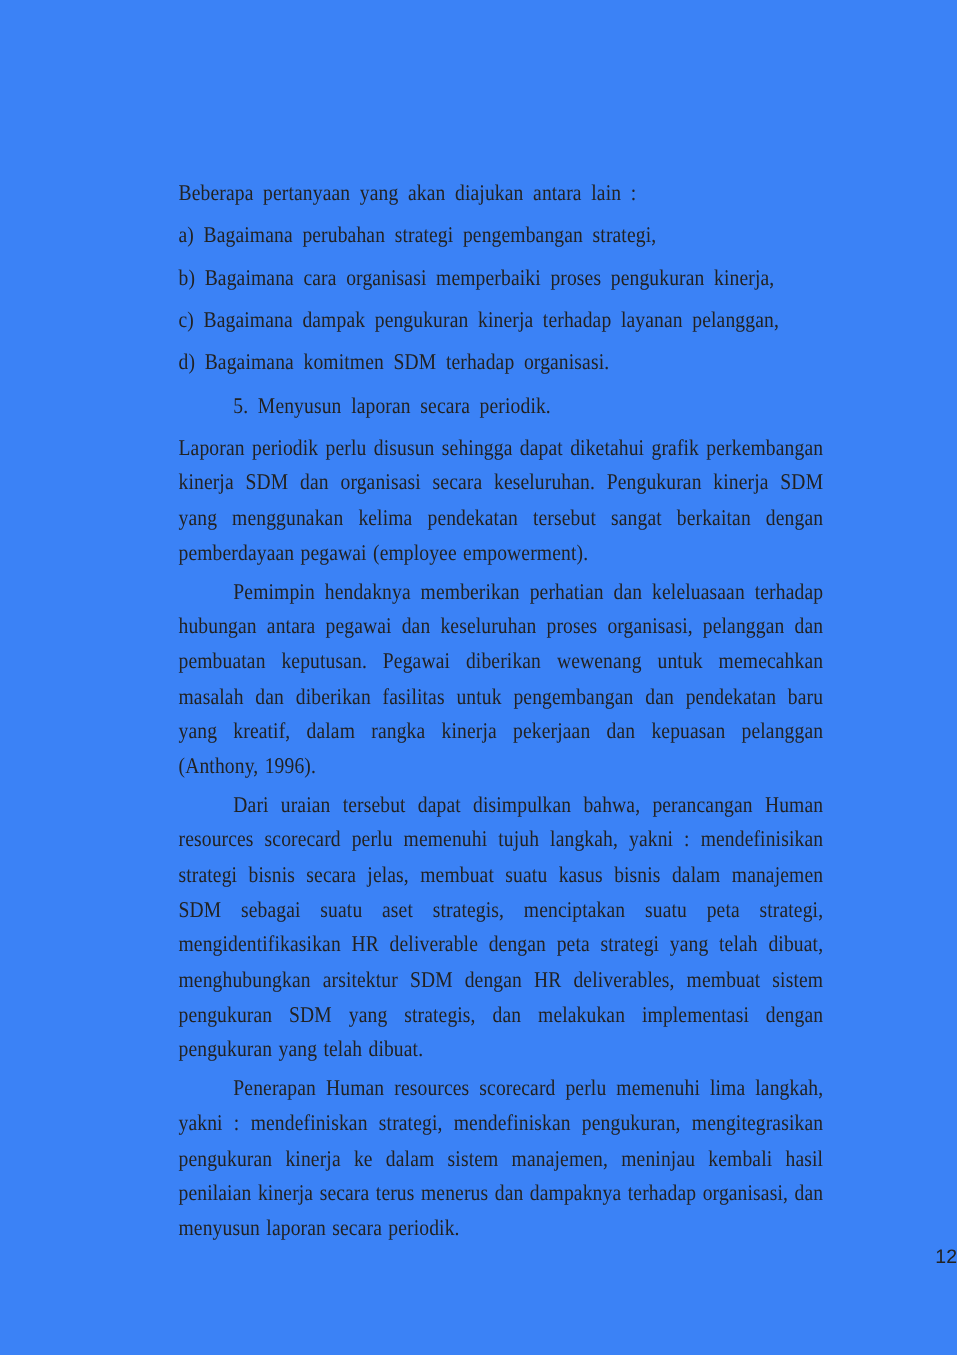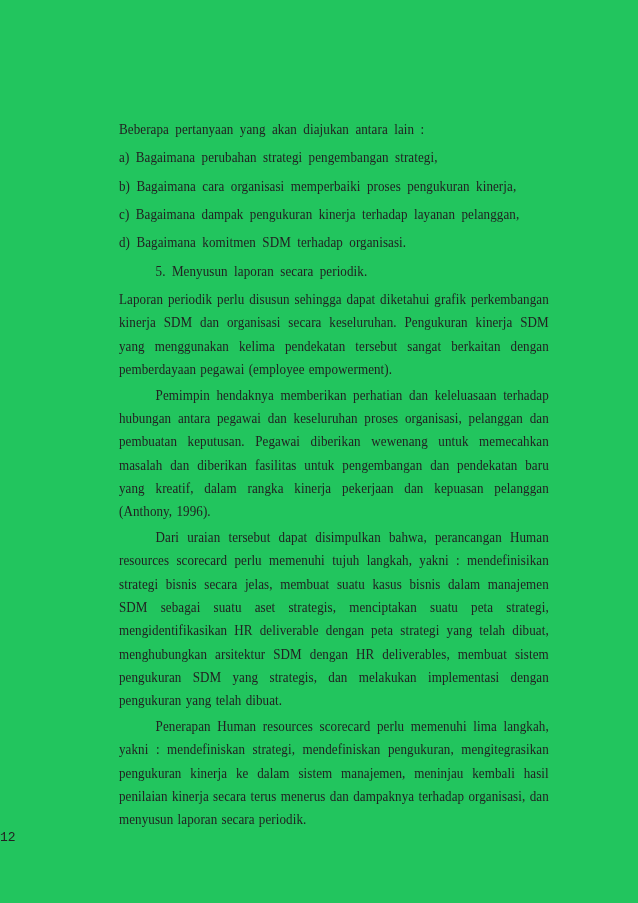--- a/index.html
+++ b/index.html
@@ -4,21 +4,21 @@
 <style>
   html, body {
     margin: 0;
     padding: 0;
     background: #ffffff;
   }
   .page {
     position: relative;
     width: 638px;
     height: 903px;
-    background: #22c55e;
+    background: #3b82f6;
     overflow: hidden;
     font-family: "Liberation Serif", "DejaVu Serif", serif;
     color: #222222;
   }
   
   .content {
     position: absolute;
     left: 119px;
     top: 115px;
     width: 494px;
@@ -47,24 +47,24 @@
     letter-spacing: 0.1px;
   }
   .para.no-indent {
     text-indent: 0;
   }
   .page-number {
     position: absolute;
     top: 830px;
     left: 0;
     width: 100%;
-    text-align: left;
+    text-align: right;
     font-size: 13px;
     color: #222222;
-    font-family: Liberation Mono, monospace;
+    font-family: Liberation Sans, sans-serif;
   }
 </style>
 </head>
 <body>
 
 <div class="page">
   <div class="content">
 
     <div class="qline">Beberapa pertanyaan yang akan diajukan antara lain :</div>
 

